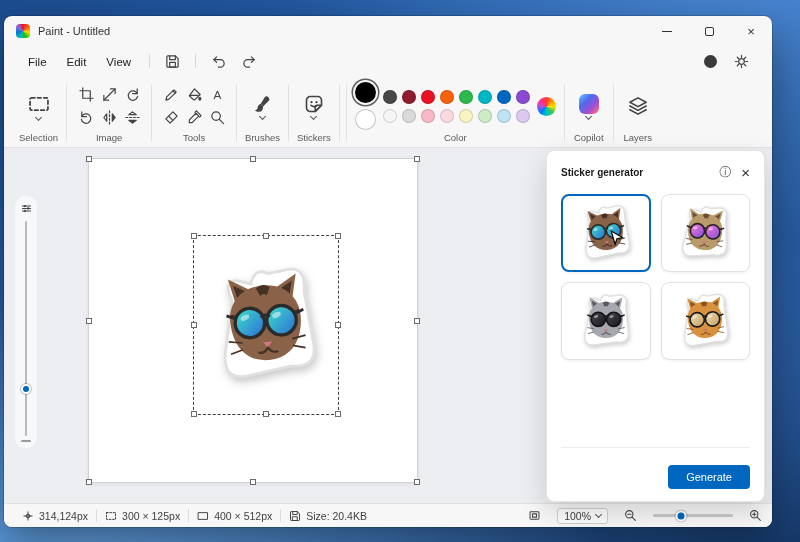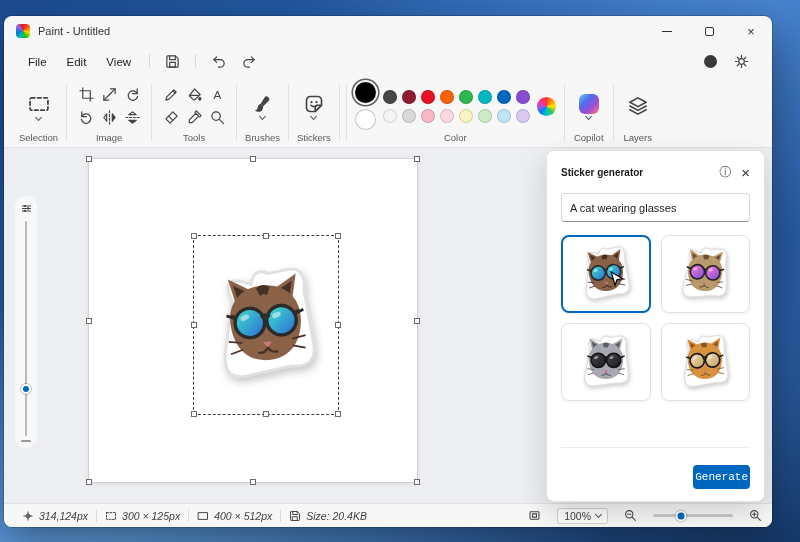--- a/index.html
+++ b/index.html
@@ -81,26 +81,26 @@
   .close-glyph { font-size:15px; color:#333; line-height:1; }
   .prompt-input { margin-top:12px; height:29px; width:100%; border:1px solid #d6d6d6; border-bottom:1px solid #8f8f8f;
     border-radius:4px; padding:0 8px; font-size:11px; color:#1a1a1a; font-family:inherit; background:#fff; }
   .thumb-grid { margin-top:13px; display:grid; grid-template-columns:1fr 1fr; gap:10px; }
   .thumb { position:relative; height:78px; background:#fff; border:1px solid #e2e2e2; border-radius:8px;
     display:flex; align-items:center; justify-content:center; box-shadow:0 1px 3px rgba(0,0,0,.06); }
   .thumb.sel { border:2px solid var(--accent); }
   .thumb .art { width:66px; height:66px; filter:drop-shadow(1px 2px 2px rgba(0,0,0,.2)); }
   .cursor-overlay { position:absolute; left:52%; top:46%; z-index:6; }
   .panel-footer { margin-top:auto; border-top:1px solid #ececec; padding-top:9px; display:flex; justify-content:flex-end; }
-  .generate-btn { background:var(--accent); color:#fff; font-size:11px; font-family:Liberation Mono, monospace; border:none;
-    border-radius:4px; padding:6px 2px;margin-top:8px; }
+  .generate-btn { background:var(--accent); color:#fff; font-size:11px; font-family:Liberation Sans, sans-serif; border:none;
+    border-radius:4px; padding:6px 18px;margin-top:8px; }
   
   .statusbar { height:24px; background:#f7f7f7; border-top:1px solid #e2e2e2; display:flex; align-items:center;
     padding:0 10px 0 10px; font-size:10.5px; color:#3f3f3f; flex:0 0 auto; }
-  .sb-item { display:flex; align-items:center; gap:5px; padding:0 8px;font-style:italic; }
+  .sb-item { display:flex; align-items:center; gap:5px; padding:0 8px; }
   .sb-sep { width:1px; height:13px; background:#dcdcdc; }
   .sb-right { margin-left:auto; display:flex; align-items:center; gap:16px; }
   .zoom-dd { display:flex; align-items:center; gap:5px; border:1px solid #cfcfcf; border-radius:3px; padding:1px 6px; background:#fdfdfd; }
   .hslider { position:relative; width:80px; height:3px; background:#c9c9c9; border-radius:2px; }
   .hthumb { position:absolute; left:35%; top:50%; width:11px; height:11px; border-radius:50%;
     background:var(--accent); border:2px solid #fff; box-shadow:0 0 0 1px rgba(0,0,0,.2); transform:translate(-50%,-50%); }
   svg.ic { display:block; }
 </style>
 </head>
 <body>
@@ -451,21 +451,20 @@
       </div>
 
     <div class="panel">
       <div class="panel-head">
         <span class="panel-title">Sticker generator</span>
         <span class="panel-head-icons">
           <span class="info-glyph">ⓘ</span>
           <span class="close-glyph">×</span>
         </span>
       </div>
-      <input class="prompt-input" value="A cat wearing glasses" style="">
       <div class="thumb-grid" id="thumb-grid">
           <div class="thumb sel">
             <div class="art"><svg viewBox="0 0 120 120" width="100%" height="100%">
                 <defs>
                   <linearGradient id="lens0" x1="0" y1="0" x2="1" y2="1">
                     <stop offset="0" stop-color="#3fe3c9"></stop>
                     <stop offset="1" stop-color="#2b6bd6"></stop>
                   </linearGradient>
                 </defs>
                 <g transform="rotate(-5 60 60)">

